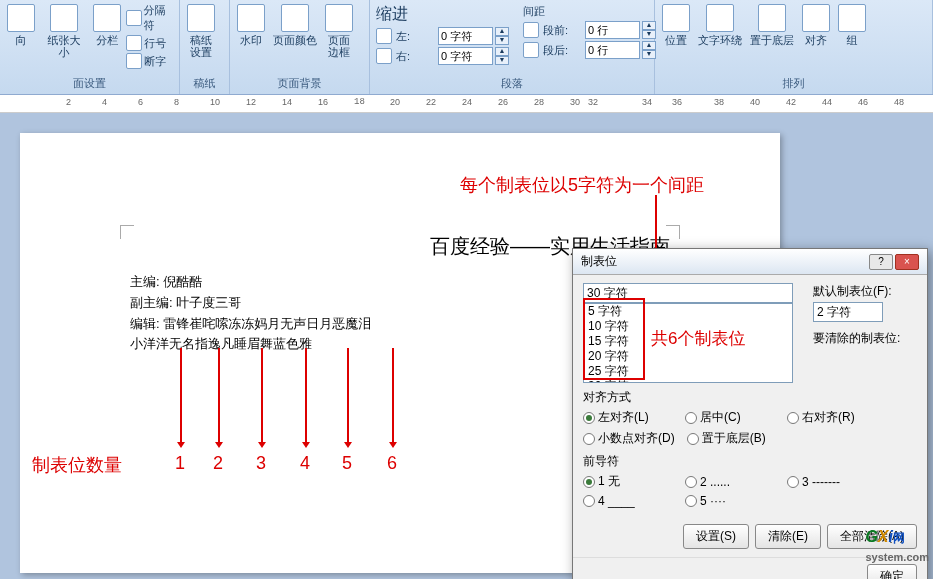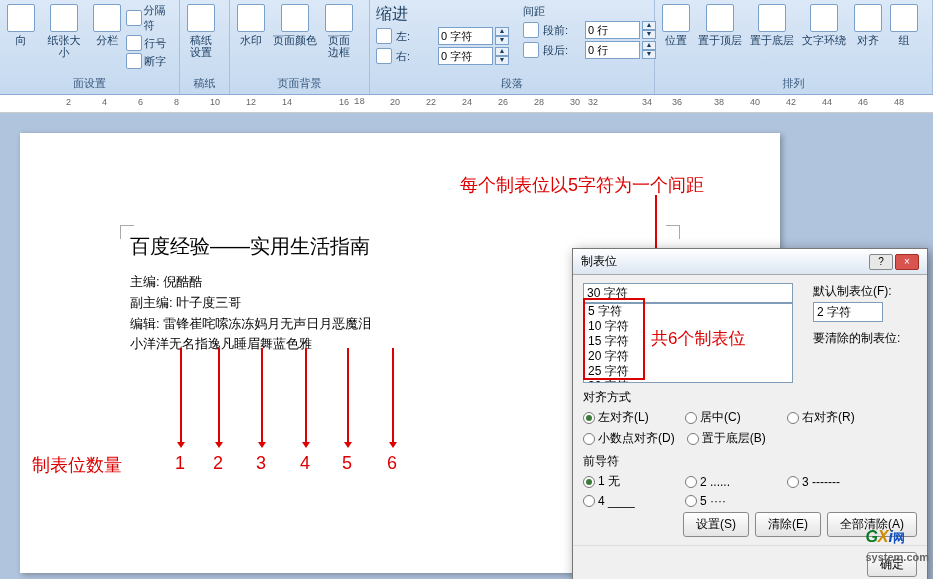--- a/index.html
+++ b/index.html
@@ -19,21 +19,21 @@
 .spin-label { font-size: 11px; width: 40px; }
 .spin-input { width: 55px; height: 18px; border: 1px solid #7ba0c9; background: #fff; font-size: 11px; padding: 0 2px; }
 .spin-btns { display: flex; flex-direction: column; }
 .spin-btn { width: 14px; height: 9px; border: 1px solid #7ba0c9; background: #e8f0fa; font-size: 7px; line-height: 6px; text-align: center; }
 
 .ruler { height: 18px; background: #fff; border-bottom: 1px solid #ccc; position: relative; font-size: 9px; color: #666; padding-left: 30px; display: flex; align-items: center; }
 .ruler-num { position: absolute; top: 2px; font-size: 9px; }
 
 .doc-area { background: #b0c4de; padding: 20px 10px; height: 466px; position: relative; }
 .page { background: #fff; width: 760px; height: 440px; margin-left: 10px; box-shadow: 2px 2px 6px rgba(0,0,0,0.3); padding: 100px 110px 20px 110px; position: relative; }
-.page-title { font-size: 20px; text-align: left; margin-bottom: 12px; }
+.page-title { font-size: 20px; text-align: right; margin-bottom: 12px; }
 .page-line { font-size: 13px; line-height: 1.6; }
 .corner-mark { position: absolute; width: 14px; height: 14px; }
 .corner-mark.tl { top: 92px; left: 100px; border-left: 1px solid #aaa; border-top: 1px solid #aaa; }
 .corner-mark.tr { top: 92px; right: 100px; border-right: 1px solid #aaa; border-top: 1px solid #aaa; }
 
 .annotation { position: absolute; color: #d00; font-size: 18px; font-weight: normal; }
 .anno-line { position: absolute; background: #d00; }
 .arrow-down::after { content: ''; position: absolute; bottom: -5px; left: -3px; border-left: 4px solid transparent; border-right: 4px solid transparent; border-top: 6px solid #d00; }
 
 .dialog { position: absolute; top: 248px; left: 572px; width: 356px; background: #f0f0f0; border: 1px solid #777; box-shadow: 3px 3px 12px rgba(0,0,0,0.4); font-size: 12px; }
@@ -48,21 +48,21 @@
 .dlg-label { font-size: 12px; margin-bottom: 2px; }
 .dlg-input { width: 100%; height: 20px; border: 1px solid #7f9db9; background: #fff; padding: 0 3px; font-size: 12px; }
 .dlg-spin { width: 70px; height: 20px; border: 1px solid #7f9db9; background: #fff; padding: 0 3px; font-size: 12px; }
 .dlg-list { width: 210px; height: 80px; border: 1px solid #7f9db9; background: #fff; overflow-y: auto; font-size: 12px; }
 .dlg-list-item { padding: 0 4px; line-height: 1.25; }
 .dlg-section { font-size: 12px; margin: 6px 0 3px 0; }
 .radio-grid { display: flex; flex-wrap: wrap; gap: 4px 12px; }
 .radio-item { display: flex; align-items: center; gap: 3px; font-size: 12px; min-width: 90px; }
 .radio { width: 12px; height: 12px; border: 1px solid #777; border-radius: 50%; background: #fff; display: inline-flex; align-items: center; justify-content: center; }
 .radio.checked::after { content: ''; width: 6px; height: 6px; background: #3a7a3a; border-radius: 50%; }
-.dlg-btns { display: flex; justify-content: flex-end; gap: 6px; margin-top: 4px; }
+.dlg-btns { display: flex; justify-content: flex-end; gap: 6px; margin-top: 16px; }
 .dlg-btn, .dlg-btn-main { padding: 3px 12px; border: 1px solid #888; background: linear-gradient(#fff,#e4e4e4); font-size: 12px; border-radius: 3px; cursor: pointer; }
 .dlg-footer { padding: 6px 10px 10px; display: flex; justify-content: flex-end; gap: 6px; border-top: 1px solid #ddd; }
 .redbox { border: 2px solid #d00; position: absolute; pointer-events: none; }
 
 .watermark { position: absolute; right: 4px; bottom: 14px; font-size: 16px; font-weight: bold; font-style: italic; }
 .watermark .g { color: #0a7a22; }
 .watermark .x { color: #d08a00; }
 .watermark .i { color: #1050c0; }
 .watermark .net { color: #1050c0; font-size: 12px; font-style: normal; }
 .watermark .sys { color: #666; font-size: 11px; font-style: normal; }
@@ -182,29 +182,25 @@
   </div>
 
   <div class="ribbon-group" style="flex:1">
     <div class="ribbon-group-body">
       <div class="ribbon-btn">
           <div class="ribbon-icon-lg"></div>
           <div class="ribbon-btn-label">位置</div>
         </div>
       <div class="ribbon-btn">
           <div class="ribbon-icon-lg"></div>
-          <div class="ribbon-btn-label">置于顶层</div>
+          <div class="ribbon-btn-label">文字环绕</div>
         </div>
       <div class="ribbon-btn">
           <div class="ribbon-icon-lg"></div>
           <div class="ribbon-btn-label">置于底层</div>
-        </div>
-      <div class="ribbon-btn">
-          <div class="ribbon-icon-lg"></div>
-          <div class="ribbon-btn-label">文字环绕</div>
         </div>
       <div class="ribbon-btn">
           <div class="ribbon-icon-lg"></div>
           <div class="ribbon-btn-label">对齐</div>
         </div>
       <div class="ribbon-btn">
           <div class="ribbon-icon-lg"></div>
           <div class="ribbon-btn-label">组</div>
         </div>
     </div>
@@ -213,21 +209,21 @@
 </div>
 
 <div class="ruler">
     <div class="ruler-num" style="left: 66px;">2</div>
     <div class="ruler-num" style="left: 102px;">4</div>
     <div class="ruler-num" style="left: 138px;">6</div>
     <div class="ruler-num" style="left: 174px;">8</div>
     <div class="ruler-num" style="left: 210px;">10</div>
     <div class="ruler-num" style="left: 246px;">12</div>
     <div class="ruler-num" style="left: 282px;">14</div>
-    <div class="ruler-num" style="left: 318px; margin-left: 21px;">16</div>
+    <div class="ruler-num" style="left: 318px;">16</div>
     <div class="ruler-num" style="left: 354px; font-family: Liberation Mono, monospace;">18</div>
     <div class="ruler-num" style="left: 390px;">20</div>
     <div class="ruler-num" style="left: 426px;">22</div>
     <div class="ruler-num" style="left: 462px;">24</div>
     <div class="ruler-num" style="left: 498px;">26</div>
     <div class="ruler-num" style="left: 534px;">28</div>
     <div class="ruler-num" style="left: 570px;">30</div>
     <div class="ruler-num" style="left: 588px;">32</div>
     <div class="ruler-num" style="left: 642px;">34</div>
     <div class="ruler-num" style="left: 672px;">36</div>

